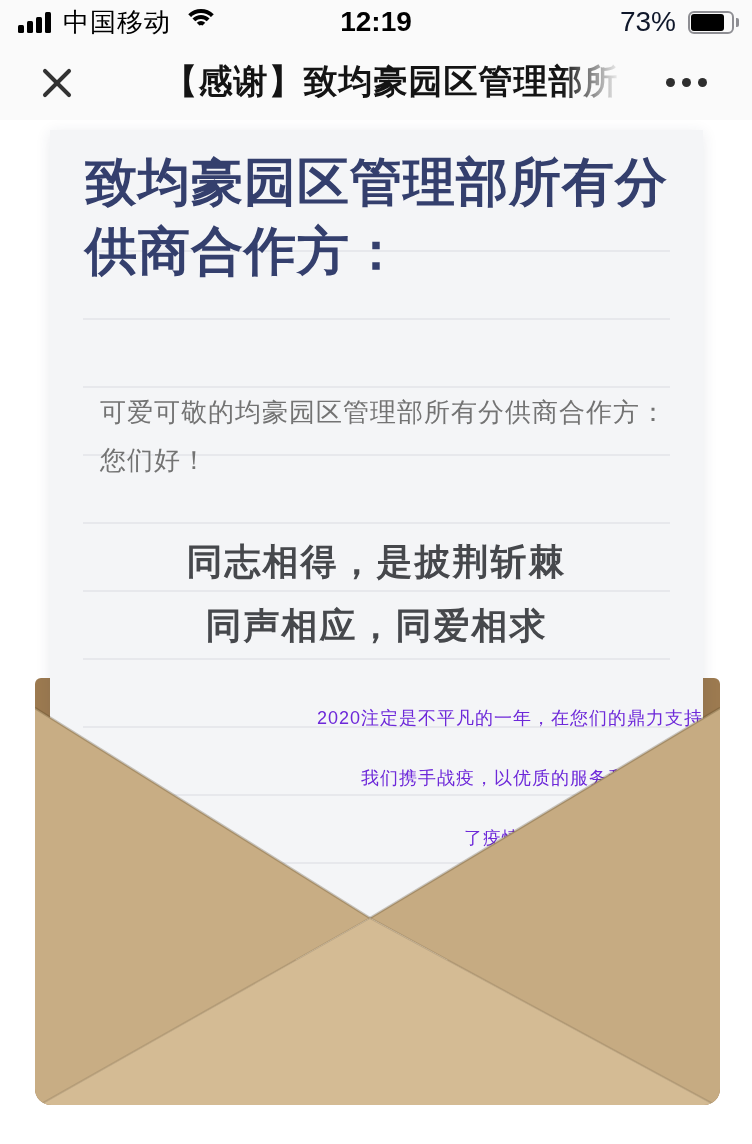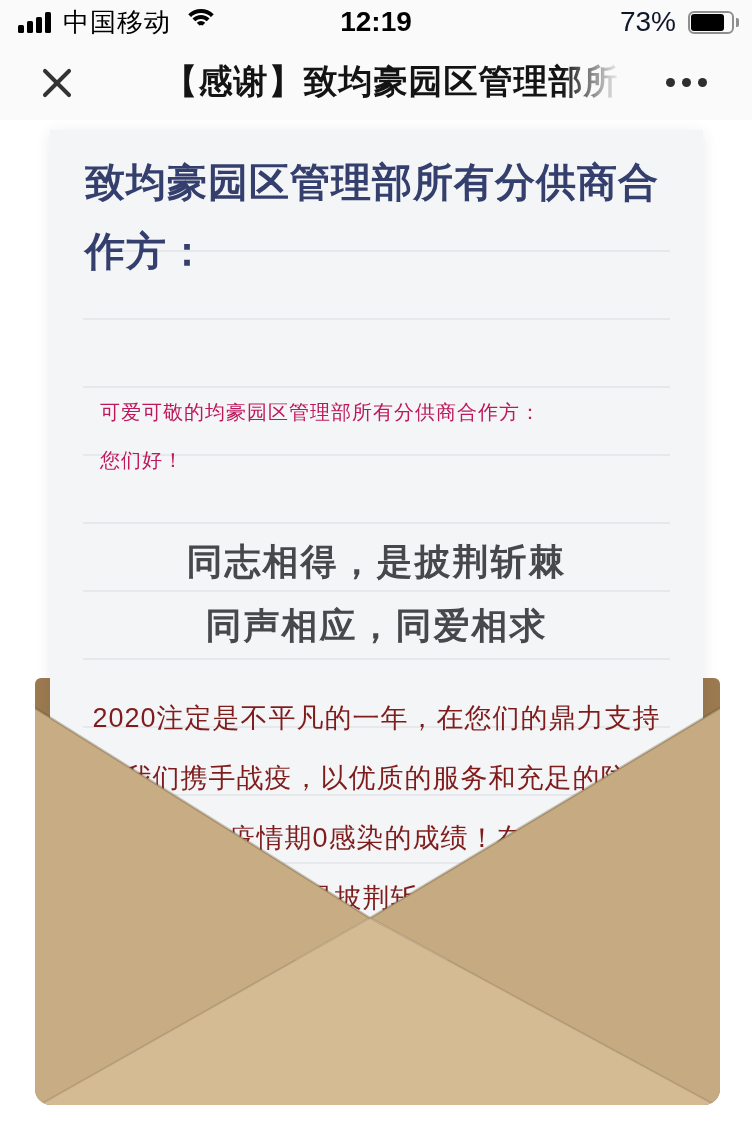--- a/index.html
+++ b/index.html
@@ -47,28 +47,28 @@
 
   
   .env-back { position:absolute; left:35px; top:678px; width:685px; height:427px;
               background:#9c7a50; border-radius:6px 6px 16px 16px; }
 
   
   .paper { position:absolute; left:50px; top:130px; width:653px; height:830px;
            background:#f4f5f7; box-shadow:0 3px 14px rgba(40,50,80,0.10); }
   .paper .rules { position:absolute; left:33px; right:33px; top:54px; bottom:6px;
     background:repeating-linear-gradient(to bottom, transparent 0px, transparent 66px, #e7e8ec 66px, #e7e8ec 68px); }
-  .letter-heading { position:absolute; left:35px; top:18px; width:588px; font-size:40px; line-height:69px;
+  .letter-heading { position:absolute; left:35px; top:18px; width:588px; font-size:52px; line-height:69px;
                     font-weight:bold; color:#343f6d; letter-spacing:1px; }
-  .salutation { position:absolute; left:50px; top:258px; font-size:20px; line-height:48px;
-                color:#be185d; letter-spacing:1px; }
+  .salutation { position:absolute; left:50px; top:258px; font-size:26px; line-height:48px;
+                color:#737373; letter-spacing:1px; }
   .quotes { position:absolute; left:0; top:400px; width:100%; text-align:center; font-size:36px;
             line-height:64px; font-weight:bold; color:#46484c; letter-spacing:2px; }
-  .paragraph { position:absolute; left:0; top:558px; width:100%; text-align:center; font-size:27px;
-               line-height:60px; color:#7f1d1d; letter-spacing:1px; white-space:nowrap; }
+  .paragraph { position:absolute; left:0; top:558px; width:100%; text-align:right; font-size:18px;
+               line-height:60px; color:#6d28d9; letter-spacing:1px; white-space:nowrap; }
 
   
   .env-flaps { position:absolute; left:35px; top:678px; width:685px; height:427px;
                border-radius:6px 6px 16px 16px; overflow:hidden; }
   .env-flaps svg { display:block; width:685px; height:427px; }
 
   .below-env { position:absolute; left:0; top:1105px; width:752px; height:39px; background:#ffffff; }
 </style>
 </head>
 <body>

